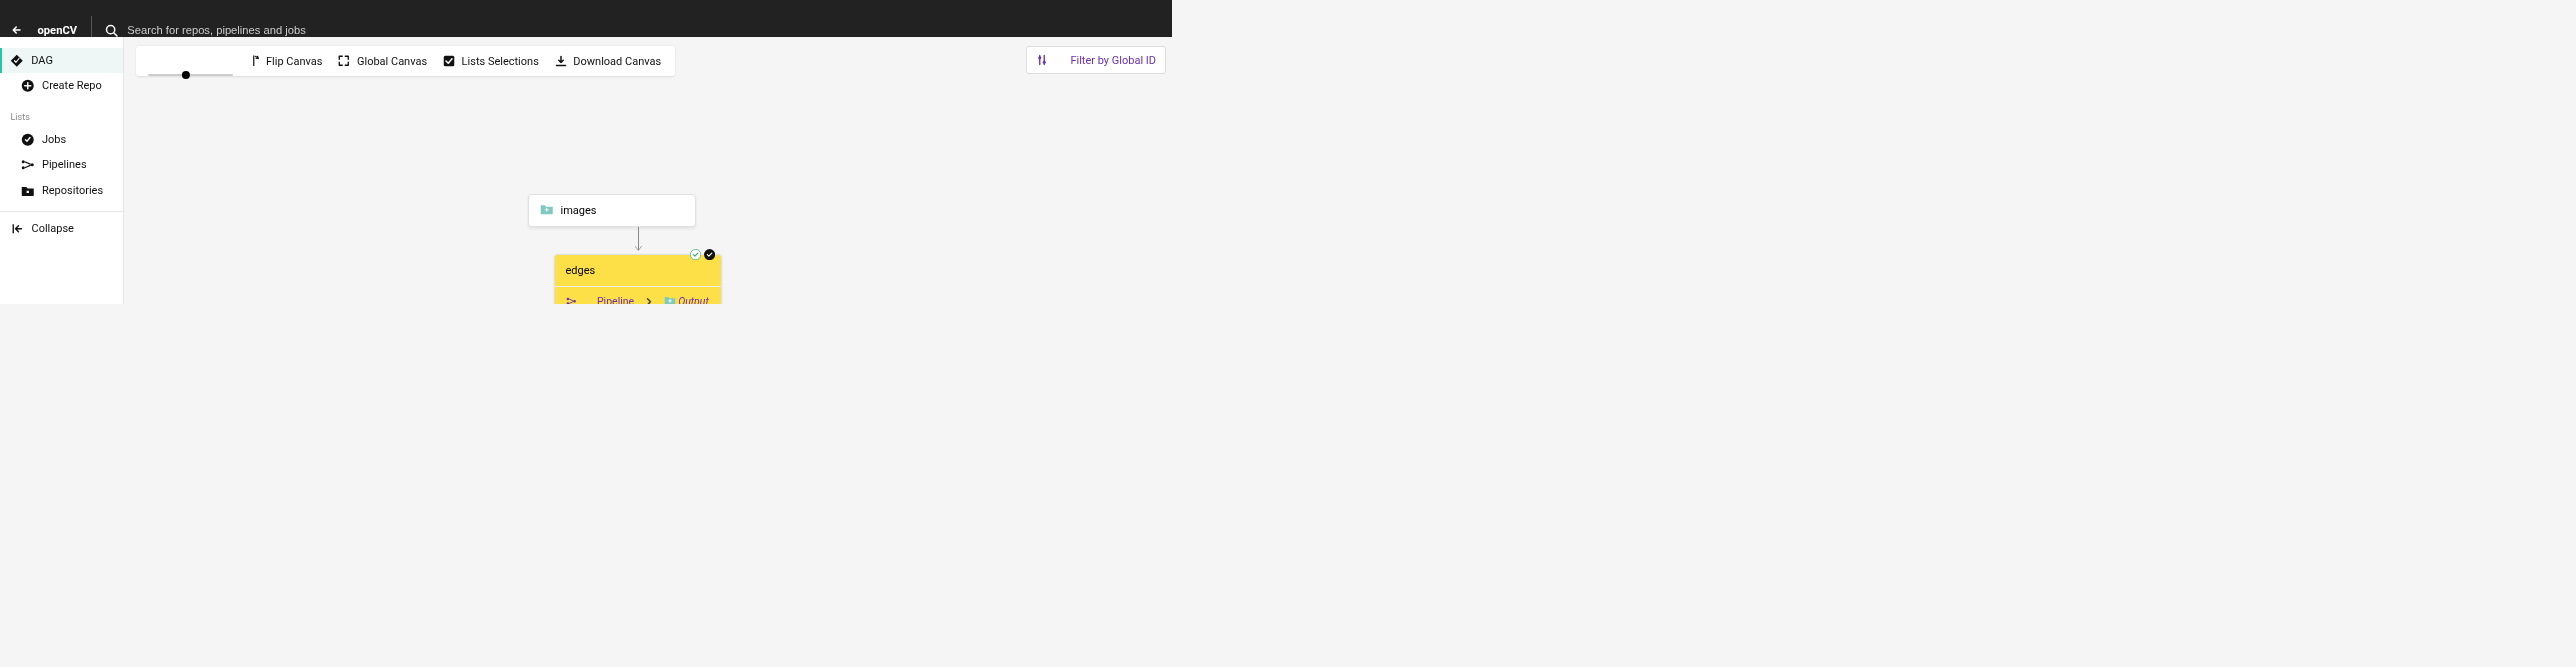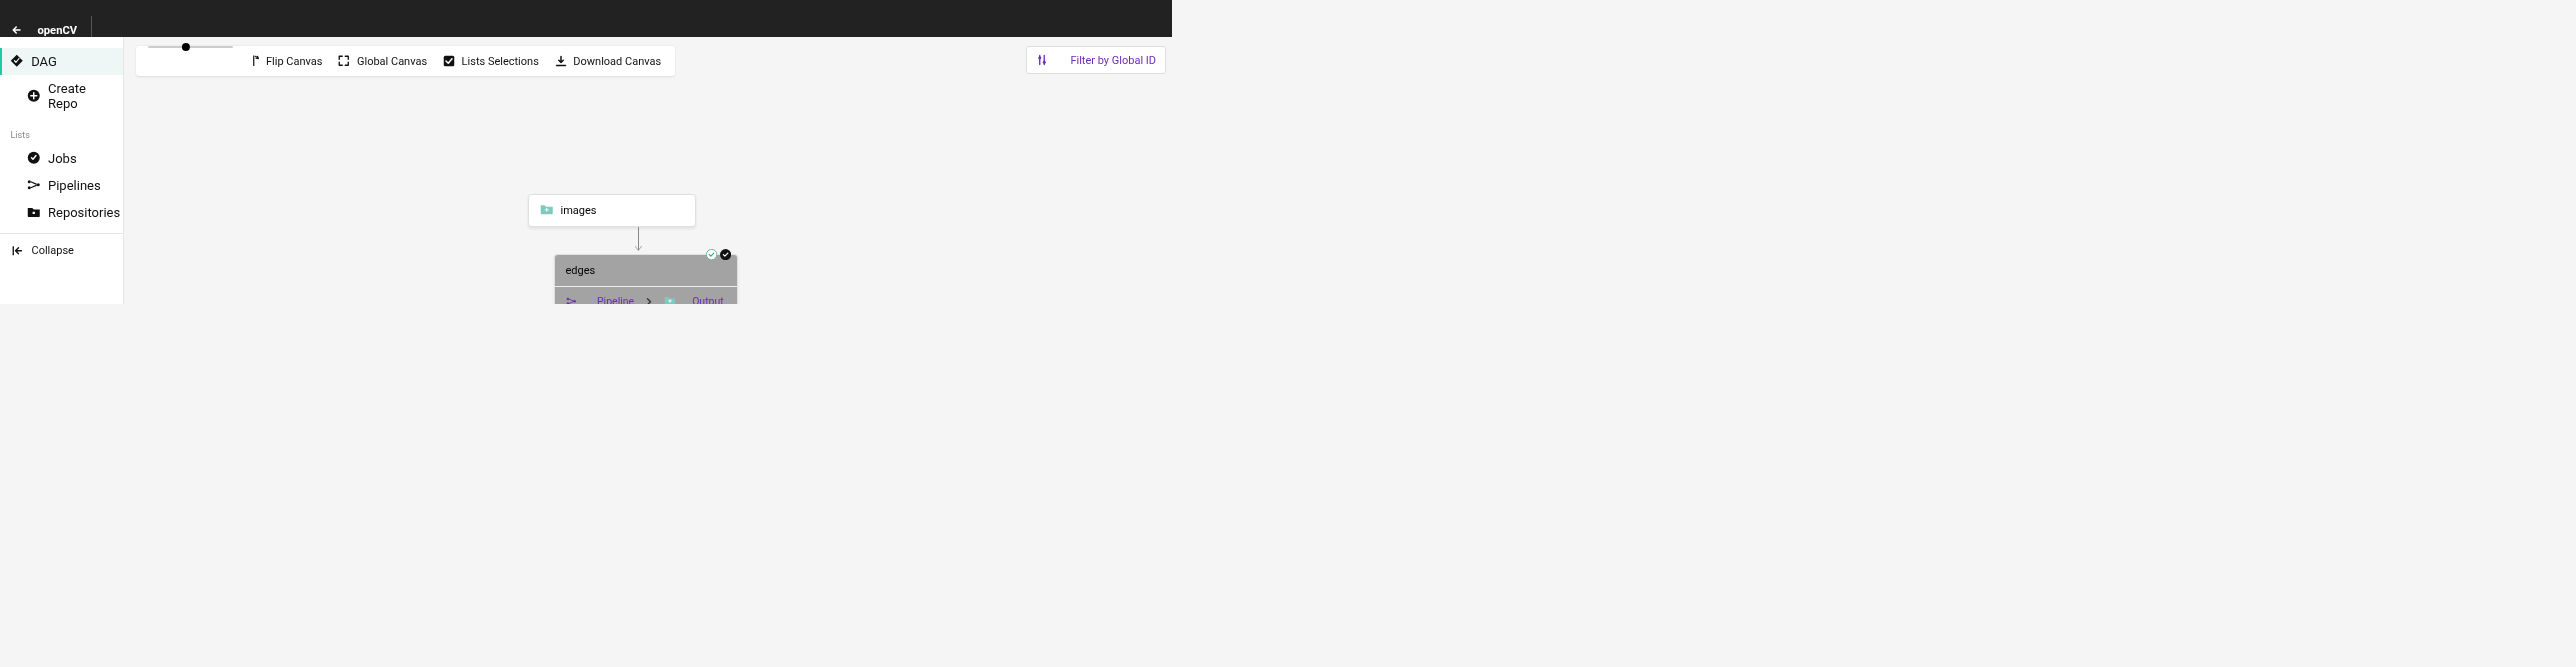--- a/index.html
+++ b/index.html
@@ -70,22 +70,22 @@
       background: #fff;
       border-right: 0.7px solid #e5e5e5;
       display: flex;
       flex-direction: column;
       padding-top: 10.5px;
     }
     .sidebar-item {
       display: flex;
       align-items: center;
       gap: 7.5px;
-      padding: 6px 27px;
-      font-size: 13px;
+      padding: 6px 21px;
+      font-size: 11px;
       cursor: pointer;
       color: #111;
     }
     .sidebar-item.active {
       background: #eef6f6;
       border-left: 2.2px solid #23c9a5;
       padding-left: 8.2px;
     }
     .sidebar-header {
       font-size: 9px;
@@ -125,21 +125,21 @@
     
     
     .toolbar {
       position: absolute;
       top: 9px;
       left: 12px;
       background: #fff;
       border-radius: 3px;
       box-shadow: 0 0.7px 2.2px rgba(0,0,0,0.1);
       display: flex;
-      align-items: flex-start;
+      align-items: flex-end;
       height: 30px;
       padding: 0 6px;
     }
     .slider-wrap {
       width: 97px;
       padding: 0 6px;
       display: flex;
       align-items: center;
     }
     .slider-track {
@@ -223,22 +223,22 @@
     .arrow-head {
       position: absolute;
       top: 209px;
       left: 511px;
     }
     
     .node-pipeline {
       position: absolute;
       top: 217px;
       left: 430px;
-      width: 184px;
-      background: #a3a3a3;
+      width: 168px;
+      background: #fde047;
       border: 0.7px solid #e0e0e0;
       border-radius: 3.7px;
       box-shadow: 0 1.5px 3px rgba(0,0,0,0.08);
       cursor: pointer;
     }
     .node-badges {
       position: absolute;
       top: -6px;
       right: 6px;
       display: flex;
@@ -266,39 +266,47 @@
     }
     .node-footer-link {
       display: flex;
       align-items: center;
       gap: 21px;
       color: #6b2eb8;
     }
     .node-footer-output {
       display: flex;
       align-items: flex-start;
-      gap: 16px;
+      gap: 2px;
       color: #6b2eb8;
+      font-style: italic;
     }
     .chevron-small {
       color: #333;
       margin: 0 4.5px;
     }
   </style>
 </head>
 <body>
 
 <div class="header">
   <div class="back-btn">
     <svg width="12" height="12" viewBox="0 0 16 16" fill="currentColor">
         <path d="M12 8H3M7 4L3 8l4 4" stroke="currentColor" stroke-width="2" fill="none" stroke-linecap="round" stroke-linejoin="round"></path>
       </svg>
   </div>
   <div class="brand">openCV</div>
   <div class="divider"></div>
+  <div class="search-wrap">
+    <svg class="search-icon" width="13.5" height="13.5" viewBox="0 0 18 18" fill="none">
+        <circle cx="7.5" cy="7.5" r="5.5" stroke="currentColor" stroke-width="2"></circle>
+        <path d="M12 12l4 4" stroke="currentColor" stroke-width="2" stroke-linecap="round"></path>
+      </svg>
+    <input class="search-input" placeholder="Search for repos, pipelines and jobs" style="">
+  </div>
 </div>
 
 <div class="layout">
 
   <div class="sidebar">
     <div class="sidebar-item active">
       <span class="sidebar-icon">
         <svg width="13.5" height="13.5" viewBox="0 0 18 18">
             <path d="M9 1 L17 9 L9 17 L1 9 Z" fill="#111"></path>
             <path d="M6 9 L8 11 L12 6" stroke="#fff" stroke-width="1.6" fill="none" stroke-linecap="round" stroke-linejoin="round"></path>

